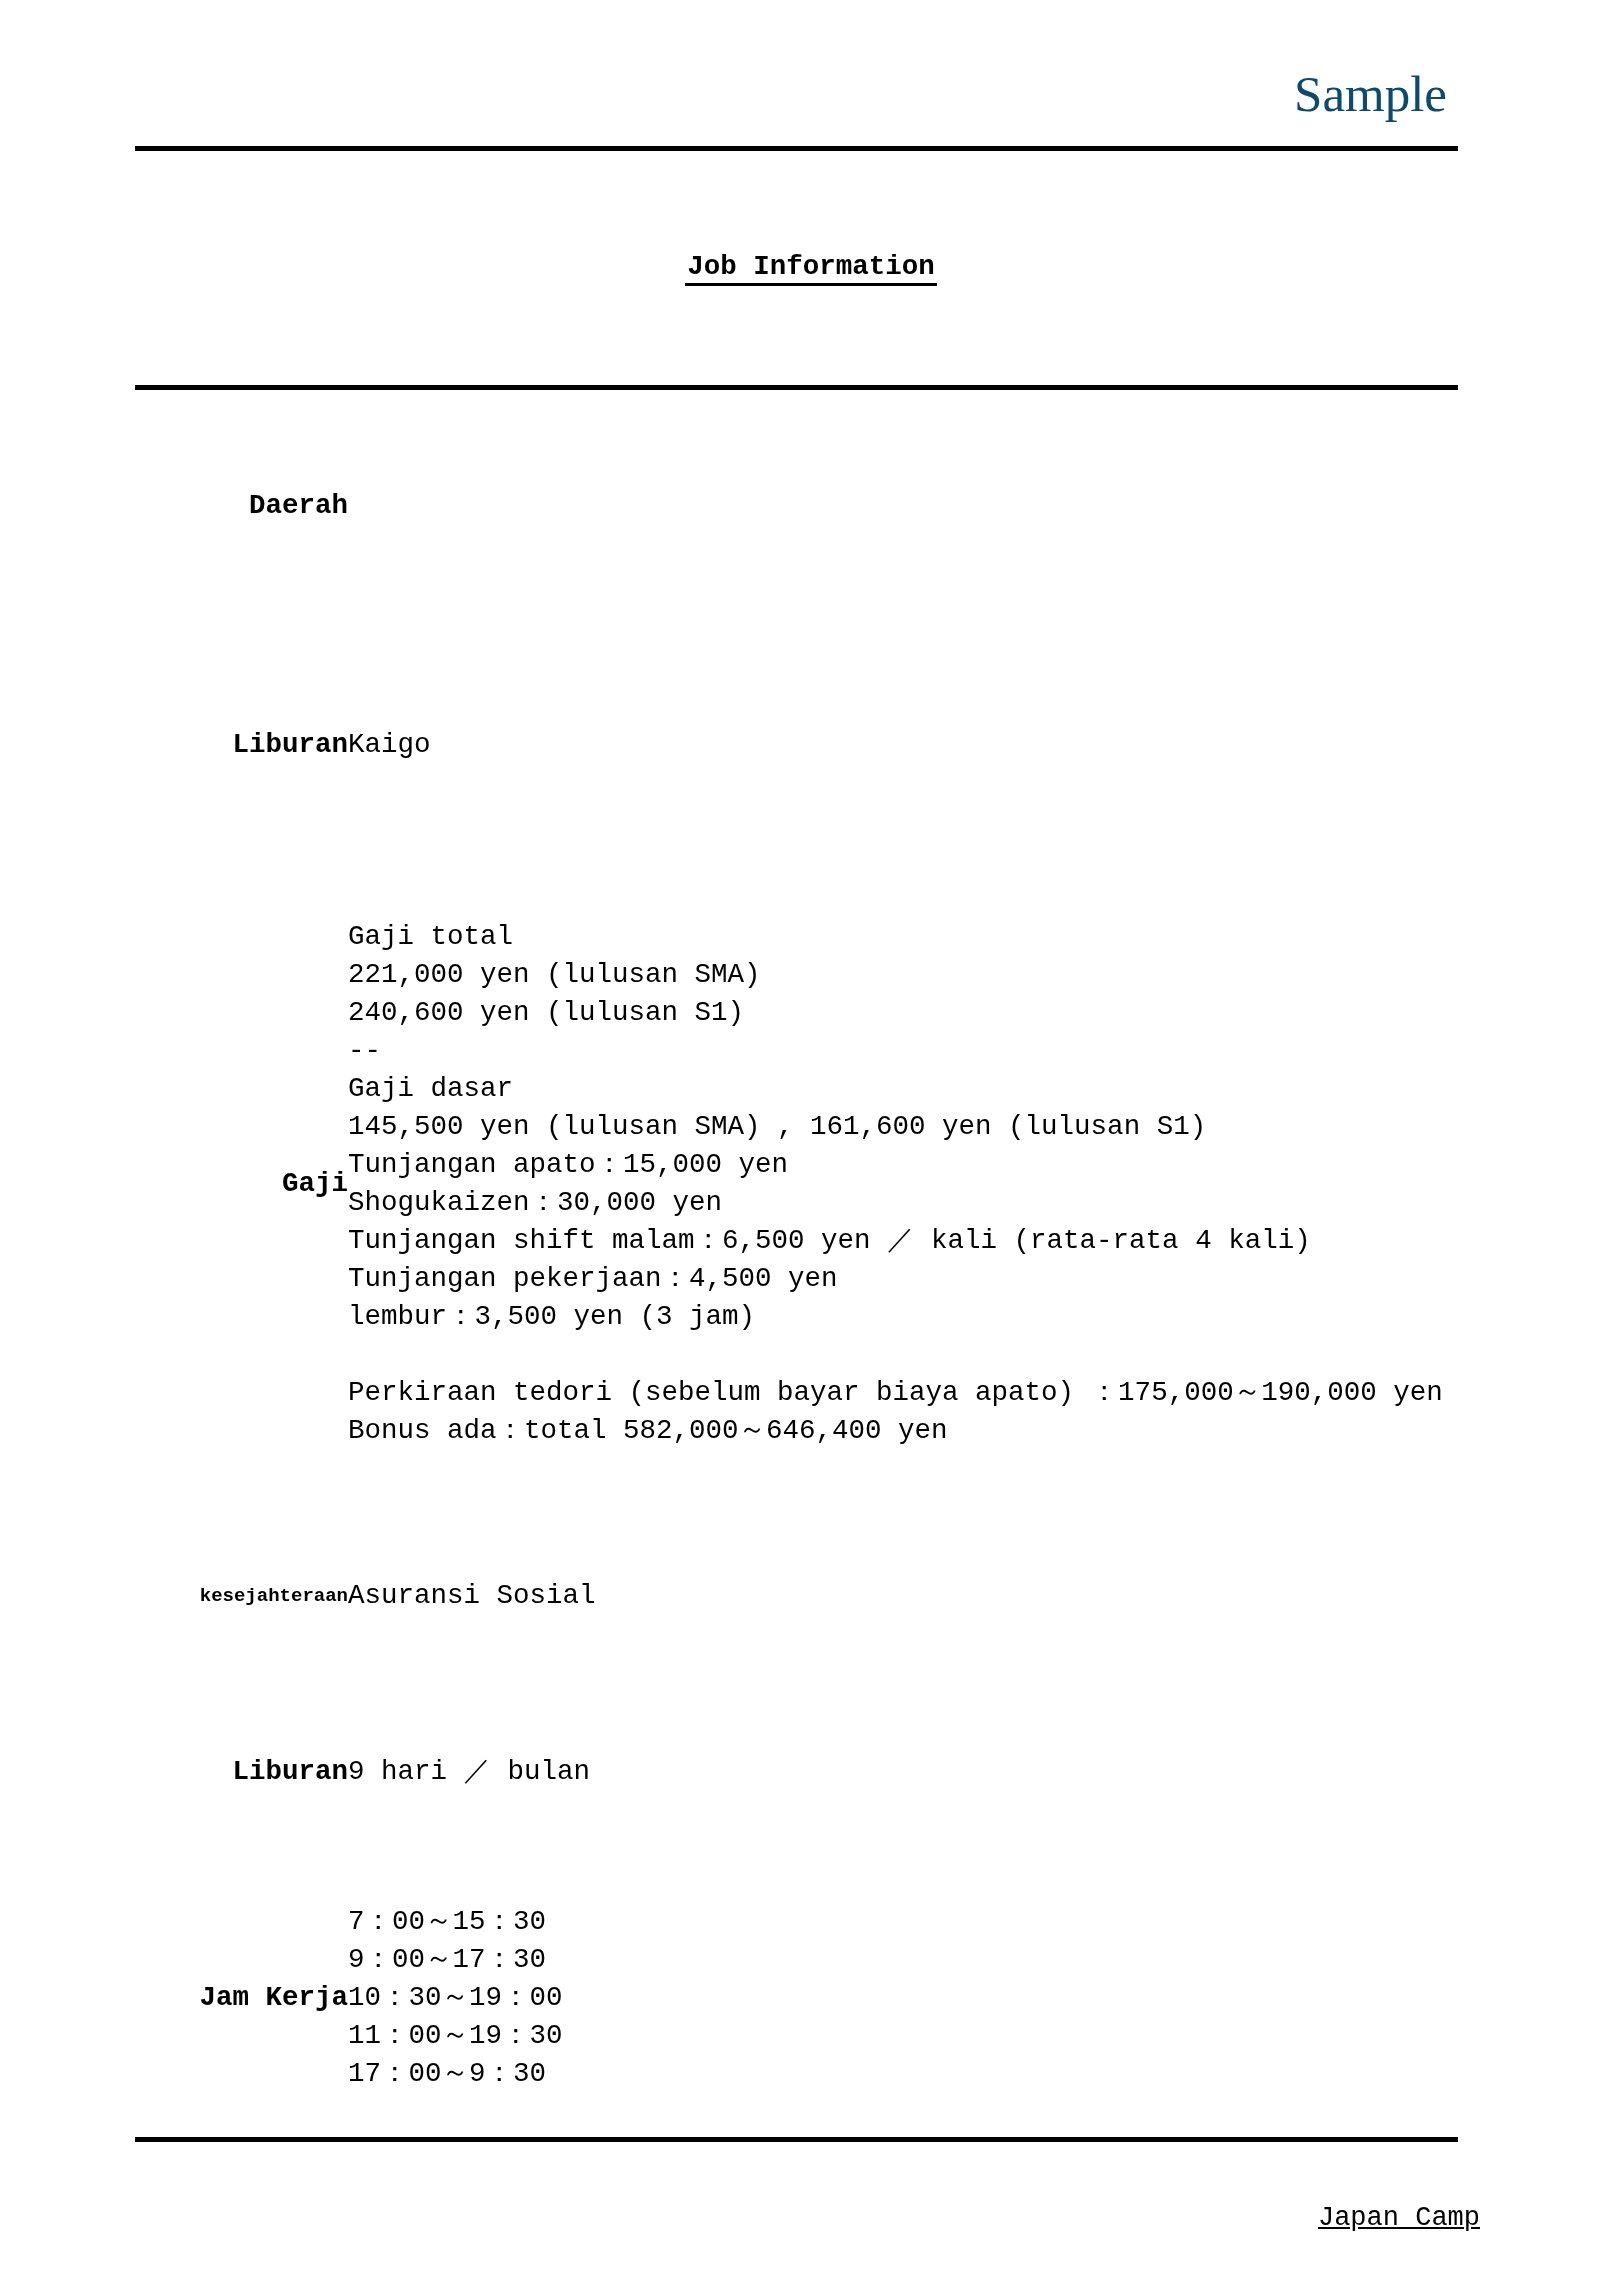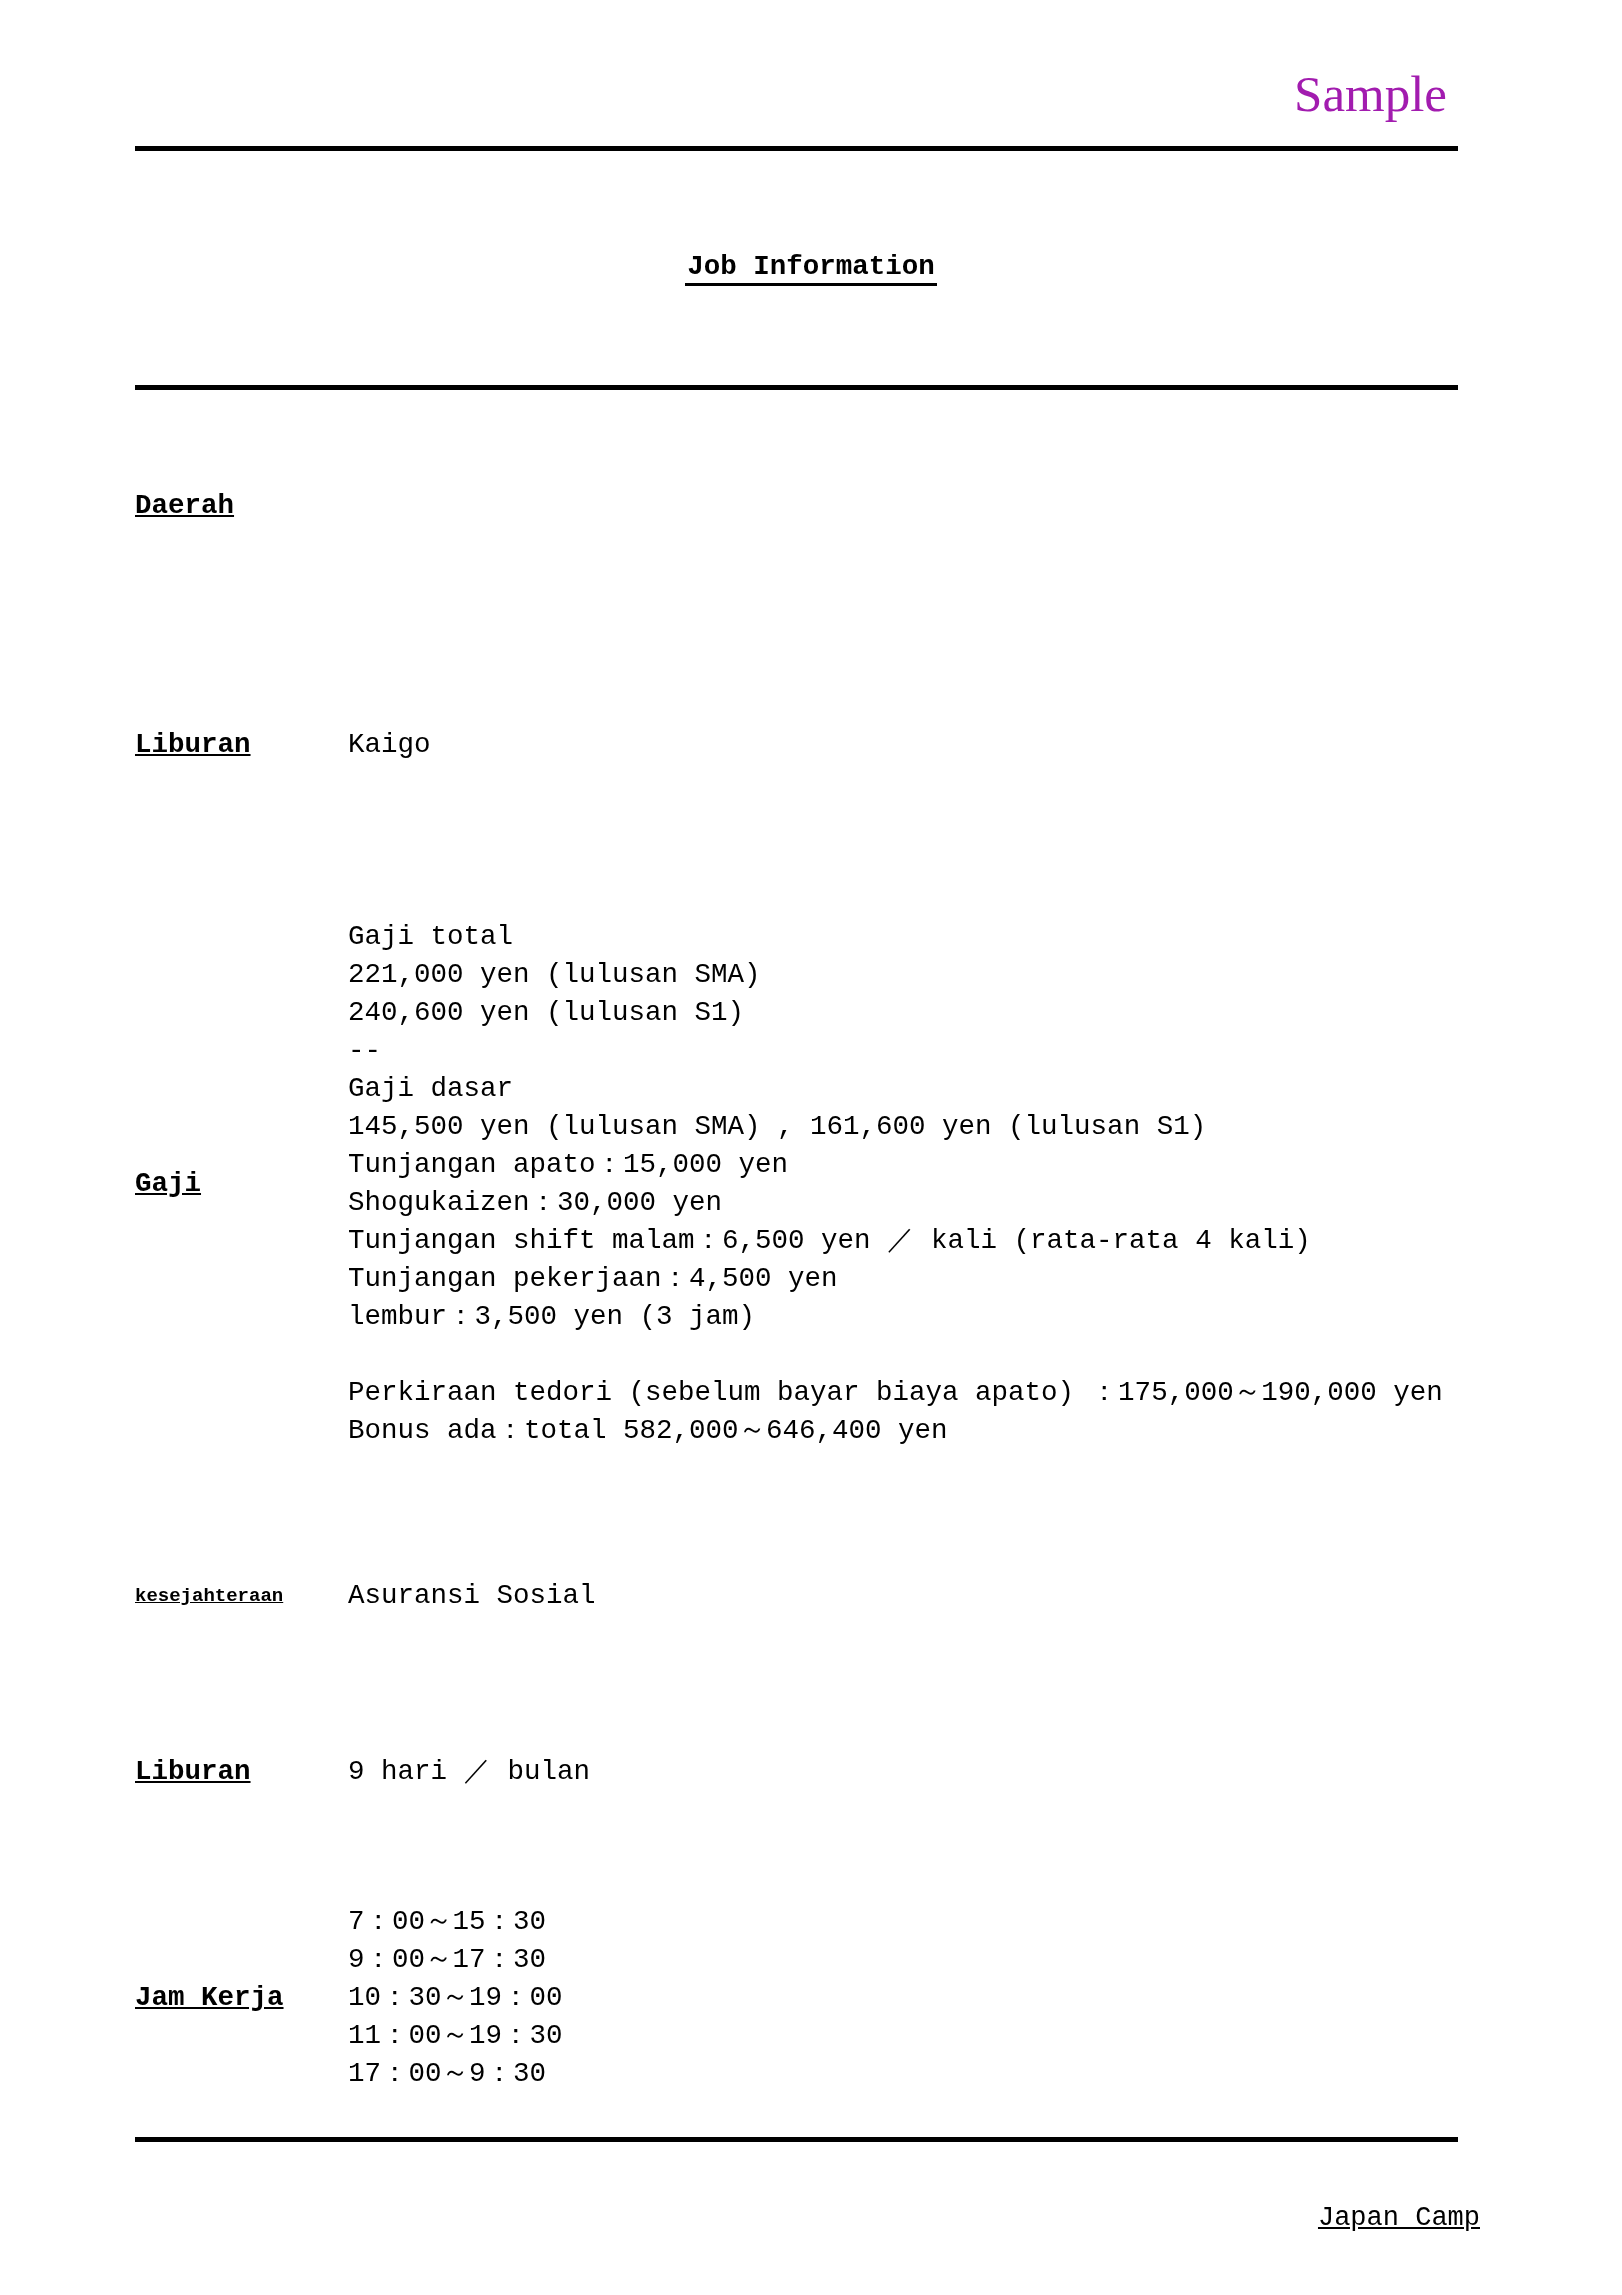--- a/index.html
+++ b/index.html
@@ -12,21 +12,21 @@
     color: #000000;
     overflow: hidden;
   }
   .watermark {
     position: absolute;
     top: 69px;
     right: 175px;
     font-family: "Liberation Serif", serif;
     font-size: 51px;
     line-height: 1;
-    color: #a21caf;
+    color: #0c4a6e;
   }
   .rule {
     position: absolute;
     left: 135px;
     width: 1323px;
     height: 4.6px;
     background: #000000;
   }
   .rule-top { top: 146px; }
   .rule-mid { top: 385px; }
@@ -52,22 +52,21 @@
     left: 135px;
     width: 1341px;
     display: flex;
     align-items: stretch;
   }
   .label-cell {
     width: 213px;
     flex: 0 0 213px;
     display: flex;
     align-items: center;
-    justify-content: flex-start;
-    text-decoration: underline;
+    justify-content: flex-end;
   }
   .label-text {
     font-weight: bold;
     font-size: 27.5px;
     line-height: 38px;
     white-space: nowrap;
   }
   .label-text.small { font-size: 19px; }
   .value-cell { flex: 1 1 auto; }
   .vline {

